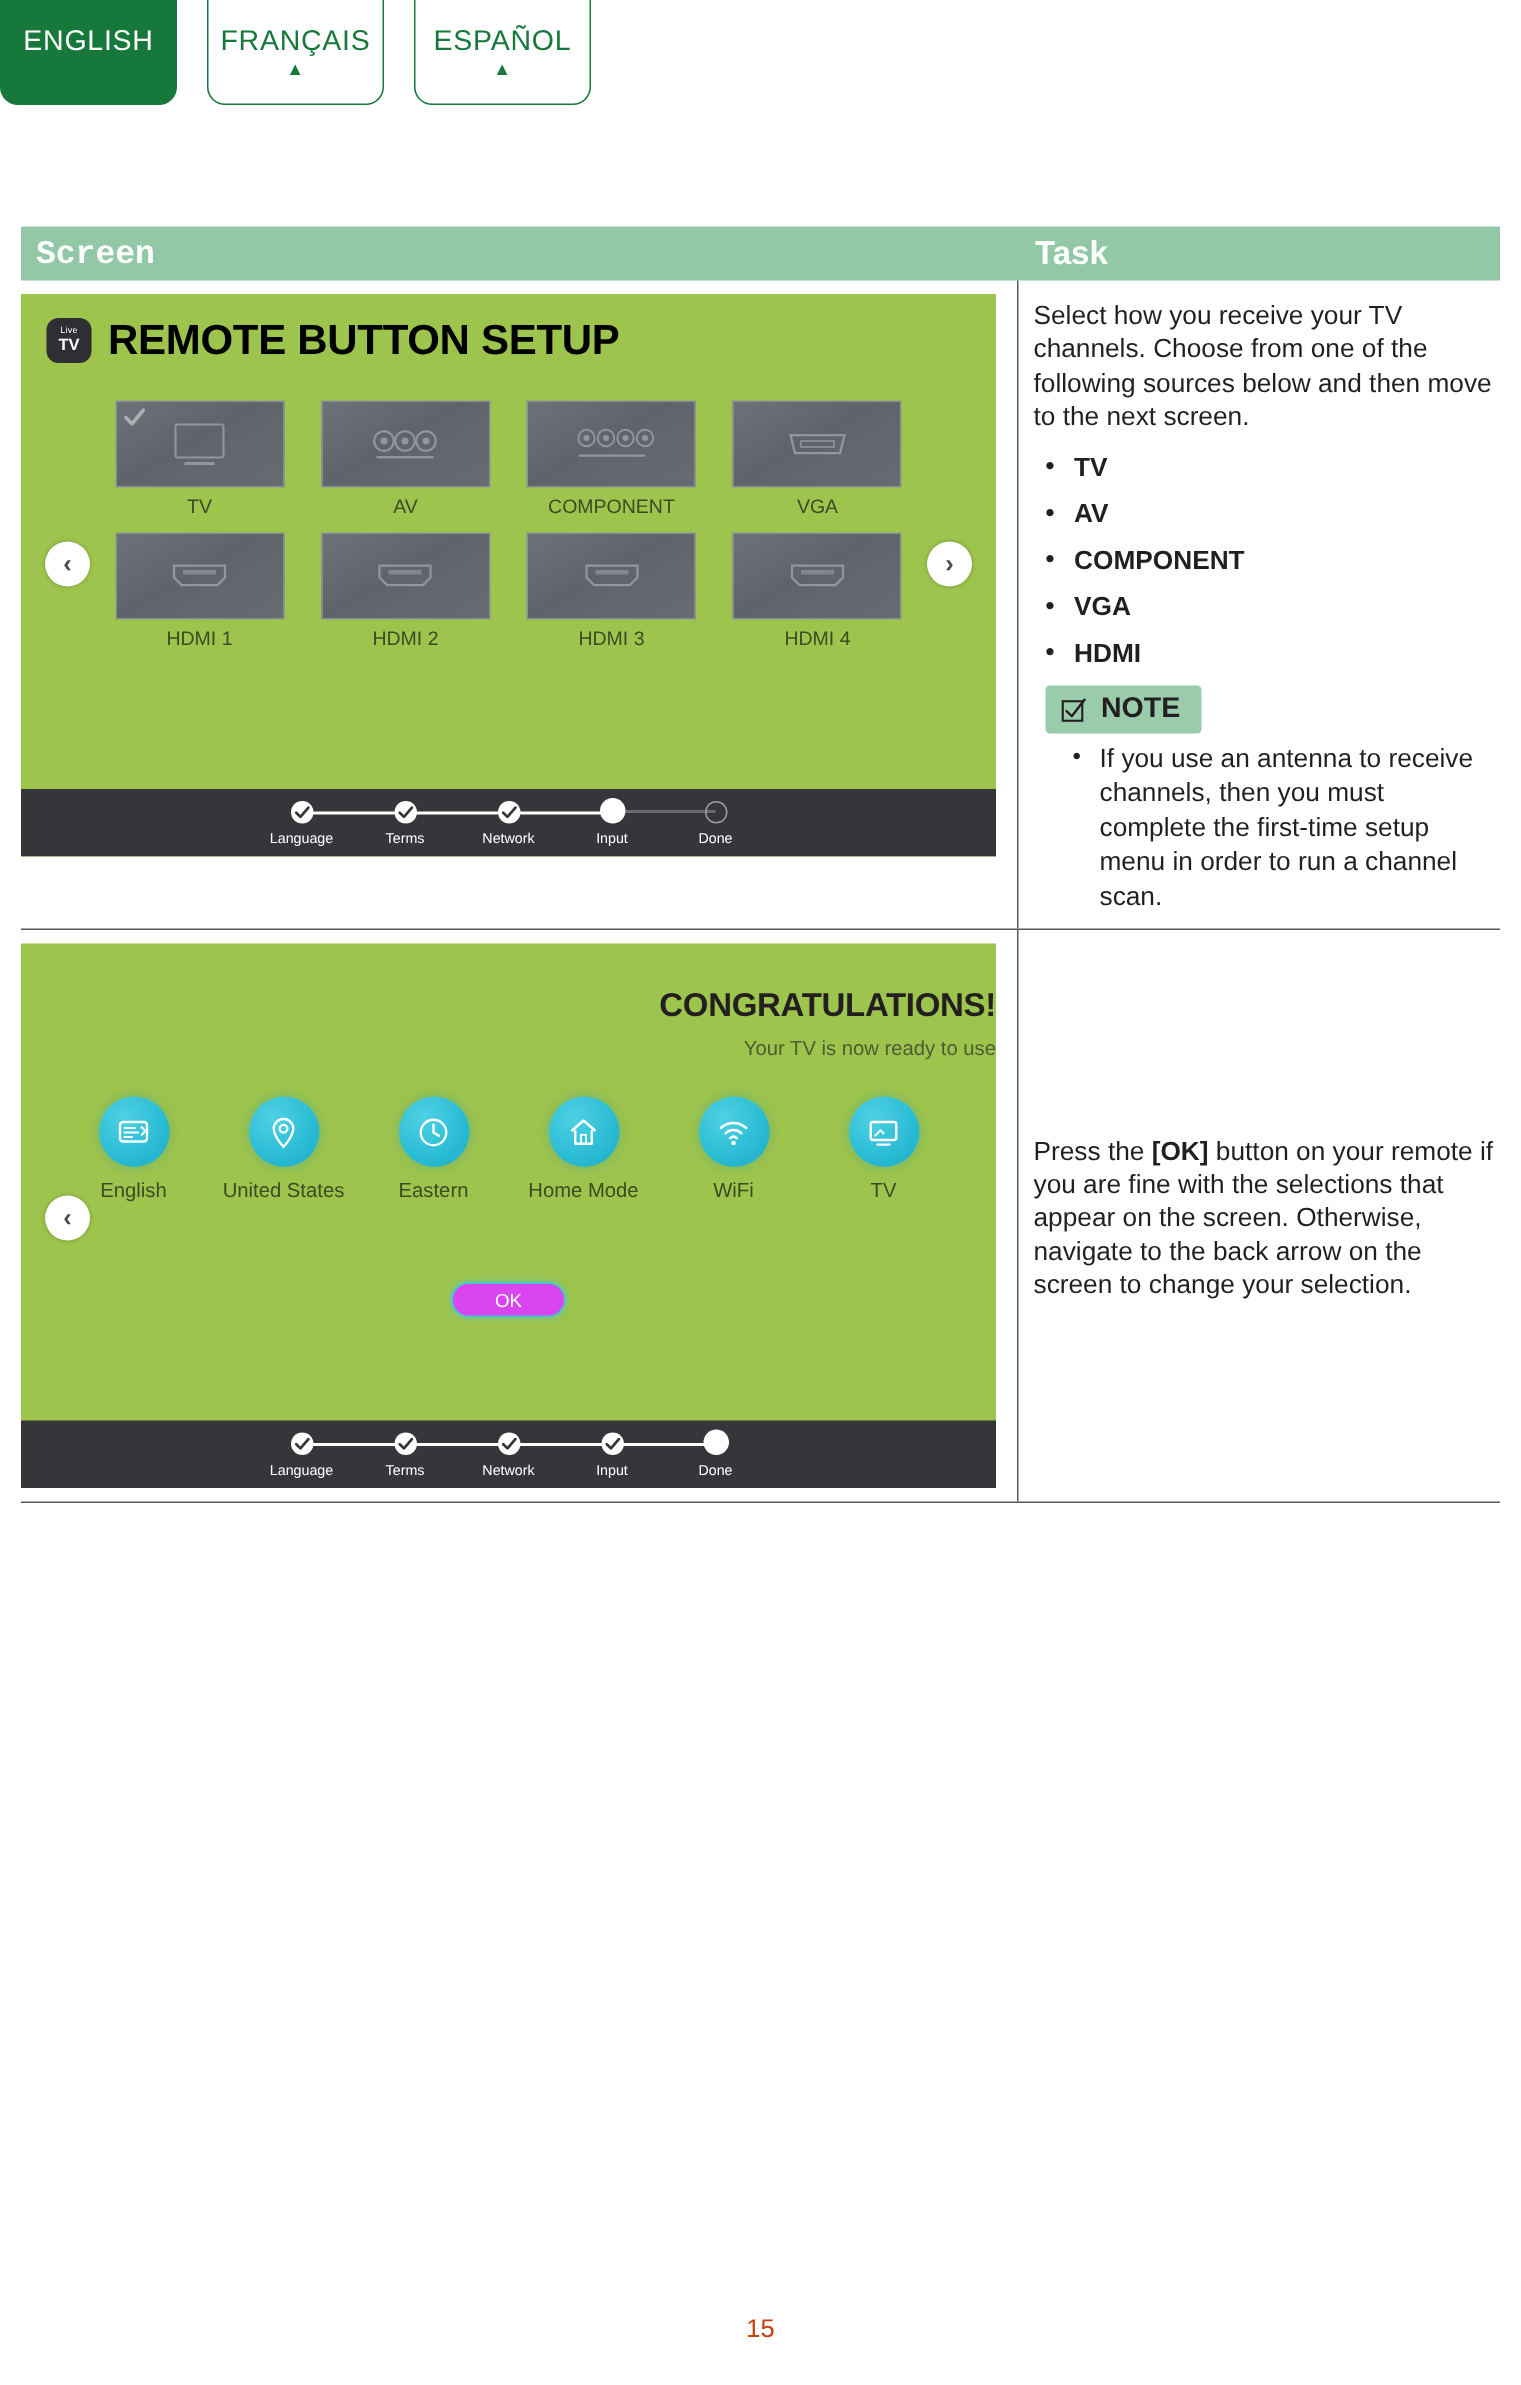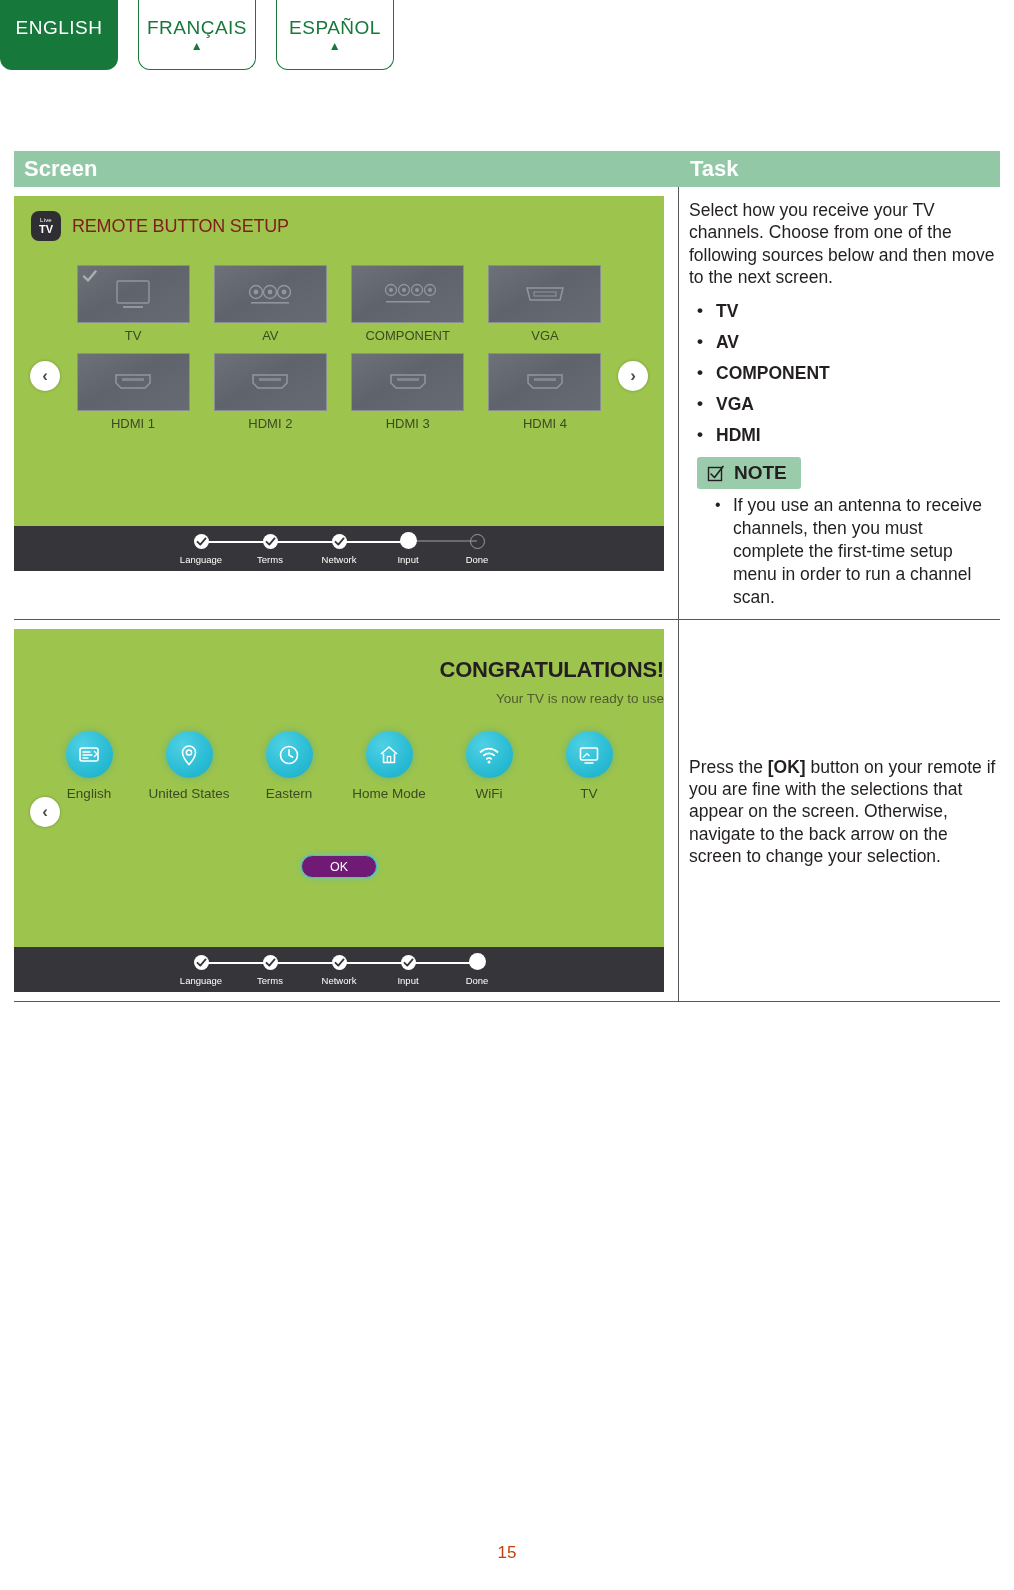--- a/index.html
+++ b/index.html
@@ -53,21 +53,21 @@
   .tbl { position: absolute; left: 14px; top: 151px; width: 986px; }
   .tbl-head {
     display: flex;
     height: 36px;
     background: #92c8a6;
     color: #ffffff;
     font-size: 22px;
     font-weight: bold;
     align-items: center;
   }
-  .th-screen { width: 664px; padding-left: 10px; }
+  .th-screen { width: 664px; padding-left: 10px; font-family: Liberation Mono, monospace; }
   .th-task { flex: 1; padding-left: 12px; }
 
   .tbl-row { display: flex; border-bottom: 1px solid #58585a; }
   .cell-screen { width: 664px; padding: 9px 0 9px 0; }
   .cell-task {
     flex: 1;
     border-left: 1px solid #58585a;
     padding: 12px 4px 10px 10px;
     font-size: 17.5px;
     line-height: 1.28;
@@ -140,23 +140,23 @@
     background: #2f2f33;
     border-radius: 8px;
     display: flex; flex-direction: column;
     align-items: center; justify-content: center;
     color: #ffffff;
     line-height: 1;
   }
   .livetv-icon .lt-top { font-size: 6px; letter-spacing: 0.2px; }
   .livetv-icon .lt-bot { font-size: 11px; font-weight: bold; margin-top: 1px; }
   .screen-title {
-    font-size: 18px;
-    font-weight: normal;
-    color: #7f1d1d;
+    font-size: 28px;
+    font-weight: bold;
+    color: #000000;
     letter-spacing: -0.2px;
   }
 
   .tiles-wrap { margin-top: 24px; padding: 0 60px; }
   .tile-row { display: flex; justify-content: space-between; }
   .tile-row + .tile-row { margin-top: 10px; }
   .tile-cell { width: 118px; text-align: center; }
   .tile {
     position: relative;
     width: 113px; height: 58px;
@@ -266,21 +266,21 @@
   .summary-label {
     margin-top: 8px;
     font-size: 13.5px;
     color: #3d4a22;
     font-weight: 500;
   }
   .ok-wrap { display: flex; justify-content: center; margin-top: 54px; }
   .ok-btn {
     width: 76px; height: 23px;
     border-radius: 12px;
-    background: #701a75;
+    background: #d946ef;
     color: #ffffff;
     font-size: 12.5px;
     display: flex; align-items: center; justify-content: center;
     border: 1.5px solid #3fc6de;
     box-shadow: 0 0 5px rgba(63,198,222,0.8);
   }
 
   .page-num {
     position: absolute;
     bottom: 27px;

